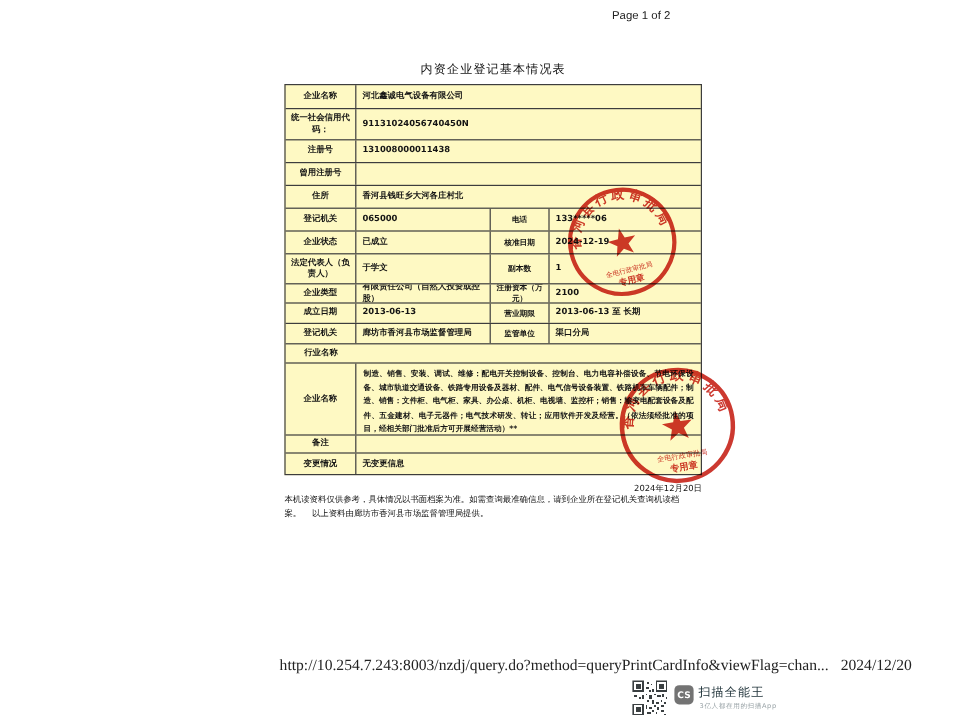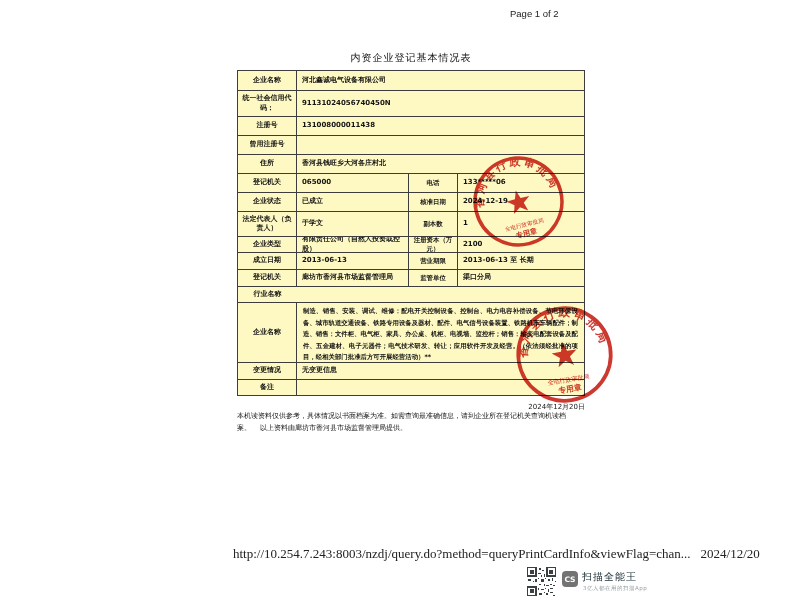--- a/index.html
+++ b/index.html
@@ -121,27 +121,27 @@
     <div class="td lbl sm">监管单位</div>
     <div class="td val">渠口分局</div>
   </div>
   <div class="tr h16">
     <div class="td lbl">行业名称</div>
   </div>
   <div class="tr h60">
     <div class="td lbl">企业名称</div>
     <div class="td span3 scope-val">制造、销售、安装、调试、维修：配电开关控制设备、控制台、电力电容补偿设备、节电环保设备、城市轨道交通设备、铁路专用设备及器材、配件、电气信号设备装置、铁路机车车辆配件；制造、销售：文件柜、电气柜、家具、办公桌、机柜、电视墙、监控杆；销售：输变电配套设备及配件、五金建材、电子元器件；电气技术研发、转让；应用软件开发及经营。（依法须经批准的项目，经相关部门批准后方可开展经营活动）**</div>
   </div>
+  <div class="tr h15">
+    <div class="td lbl">备注</div>
+    <div class="td val span3"></div>
+  </div>
   <div class="tr h17">
     <div class="td lbl">变更情况</div>
     <div class="td val span3">无变更信息</div>
-  </div>
-  <div class="tr h15">
-    <div class="td lbl">备注</div>
-    <div class="td val span3"></div>
   </div>
 </div>
 
 <div class="footer-note"><span>本机读资料仅供参考，具体情况以书面档案为准。如需查询最准确信息，请到企业所在登记机关查询机读档案。</span>&nbsp;&nbsp;&nbsp;&nbsp;<span>以上资料由廊坊市香河县市场监督管理局提供。</span></div>
 <div class="footer-date">2024年12月20日</div>
 
 <svg class="seal seal-1" viewBox="0 0 90 90">
   <defs>
       <path id="arcA" d="M 14,58 A 34,34 0 1 1 76,58" fill="none"></path>
     </defs>

